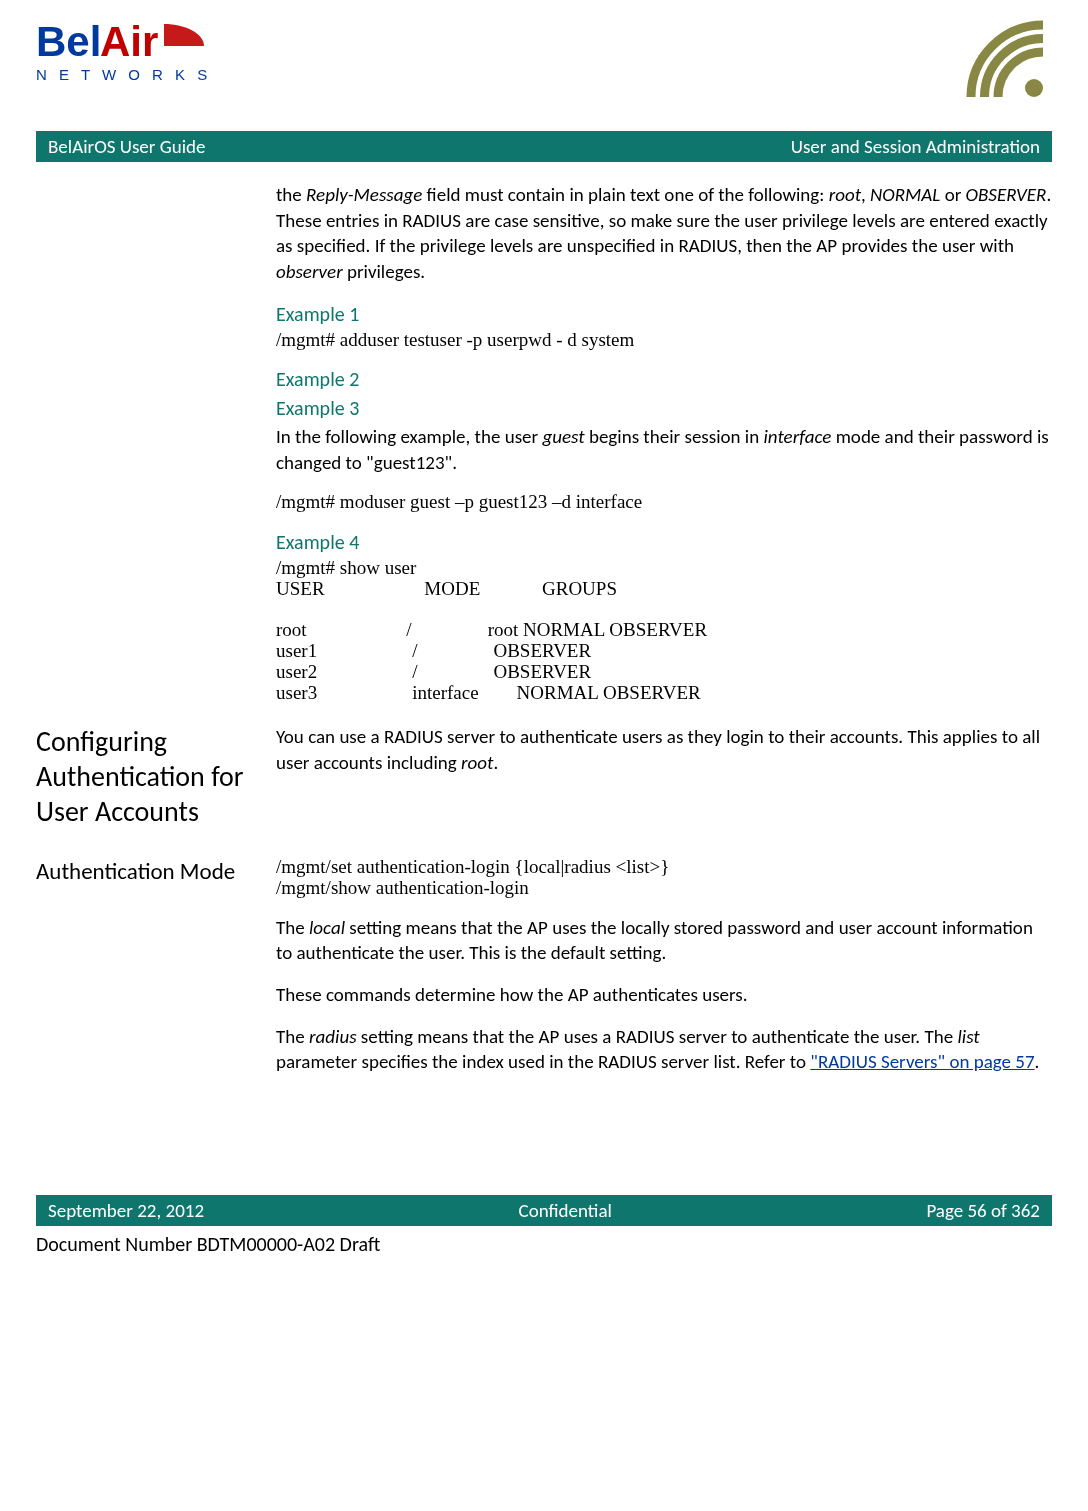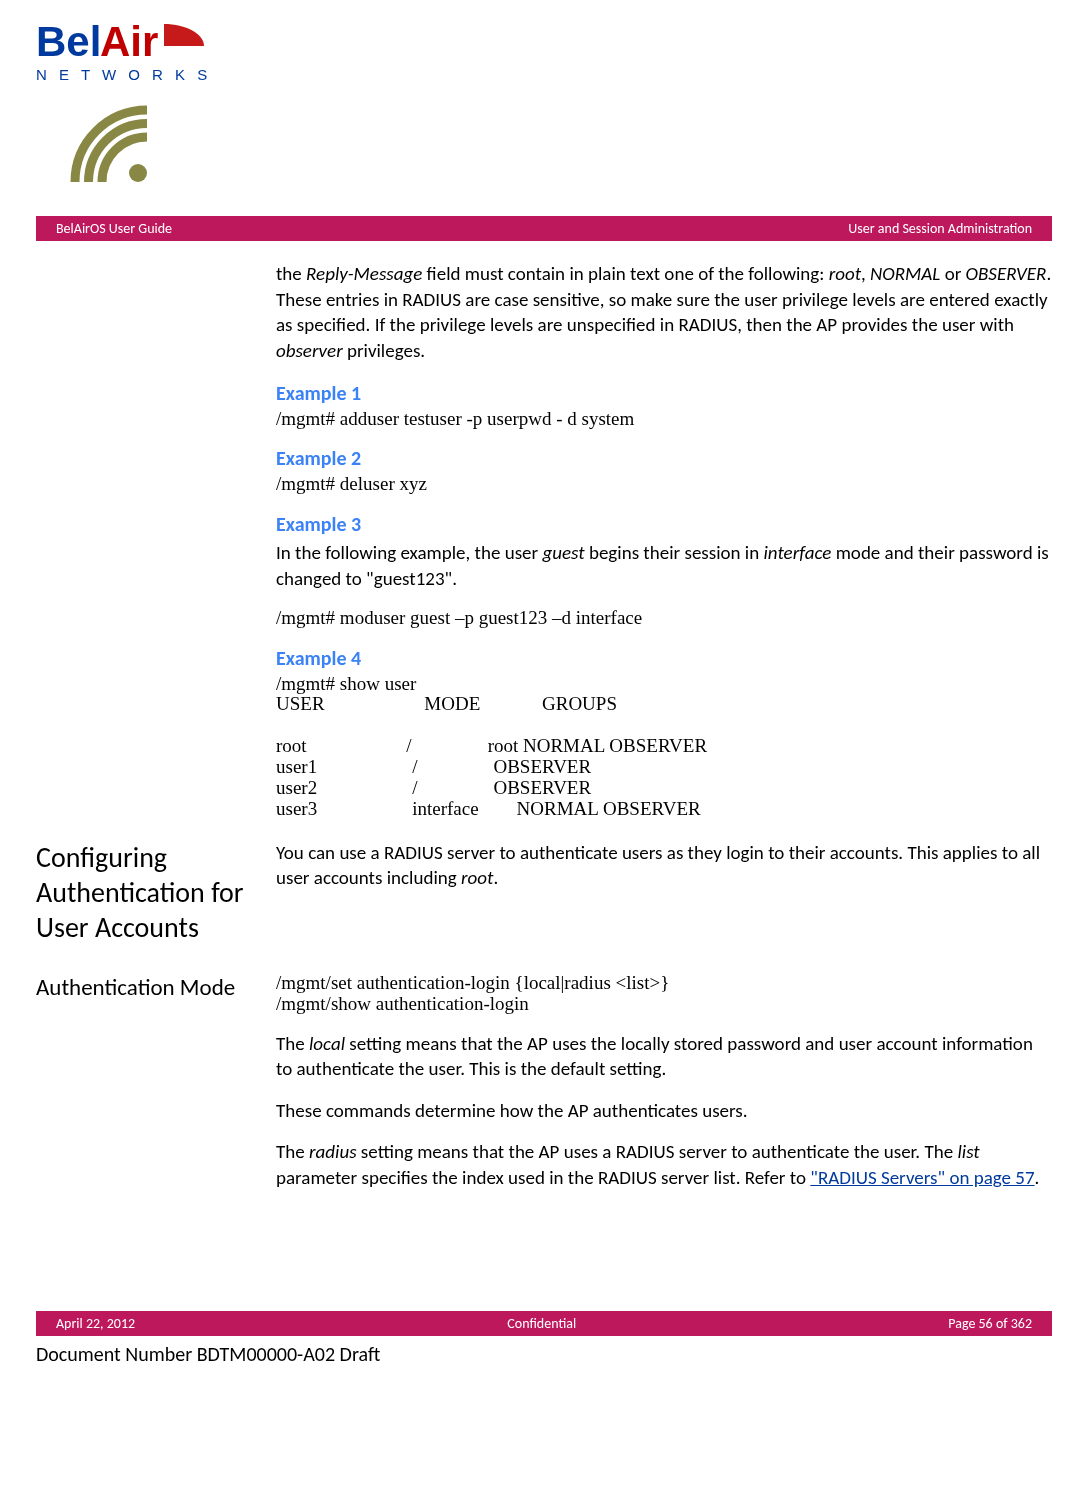--- a/index.html
+++ b/index.html
@@ -13,31 +13,30 @@
   }
   .page {
     padding: 16px 36px 10px 36px;
     box-sizing: border-box;
   }
   .header-logos {
     display: flex;
     justify-content: space-between;
     align-items: flex-start;
     margin-bottom: 20px;
-    flex-direction: column;
   }
   .logo-left { width: 190px; }
   .logo-right { width: 120px; text-align: right;}
   .header-bar, .footer-bar {
-    background: #be185d;
+    background: #0f766e;
     color: #fff;
     display: flex;
     justify-content: space-between;
-    padding: 4px 20px;
-    font-size: 14px;
+    padding: 4px 12px;
+    font-size: 19px;
   }
   .footer-bar { margin-top: 20px; }
   .doc-num {
     font-size: 20px;
     margin-top: 6px;
   }
   .content {
     display: block;
     padding: 20px 0 0 0;
   }
@@ -54,24 +53,23 @@
   }
   .left-col.big {
     font-size: 28px;
   }
   .right-col {
     flex: 1;
     line-height: 1.35;
   }
   .para { margin-bottom: 16px; }
   .example-heading {
-    color: #3b82f6;
+    color: #0f766e;
     font-size: 20px;
     margin-bottom: 2px;
-    font-weight: bold;
   }
   .mono {
     font-family: Liberation Serif, serif;
     font-size: 19px;
     white-space: pre;
     line-height: 1.1;
     margin-bottom: 16px;
   }
   .link {
     color: #003a9e;
@@ -118,21 +116,20 @@
       <div class="left-col"></div>
       <div class="right-col">
         <div class="para">
           <span>the </span><em class="term">Reply-Message</em><span> field must contain in plain text one of the following: </span><em class="term">root</em><span>, </span><em class="term">NORMAL</em><span> or </span><em class="term">OBSERVER</em><span>. These entries in RADIUS are case sensitive, so make sure the user privilege levels are entered exactly as specified. If the privilege levels are unspecified in RADIUS, then the AP provides the user with </span><em class="term">observer</em><span> privileges.</span>
         </div>
 
         <div class="example-heading">Example 1</div>
         <div class="mono">/mgmt# adduser testuser -p userpwd - d system</div>
 
         <div class="example-heading">Example 2</div>
-        <div class="mono">/mgmt# deluser xyz</div>
 
         <div class="example-heading">Example 3</div>
         <div class="para">
           <span>In the following example, the user </span><em class="term">guest</em><span> begins their session in </span><em class="term">interface</em><span> mode and their password is changed to "guest123".</span>
         </div>
         <div class="mono">/mgmt# moduser guest –p guest123 –d interface</div>
 
         <div class="example-heading">Example 4</div>
         <div class="mono">/mgmt# show user
 USER                     MODE             GROUPS
@@ -166,18 +163,18 @@
           <span>The </span><em class="term">radius</em><span> setting means that the AP uses a RADIUS server to authenticate the user. The </span><em class="term">list</em><span> parameter specifies the index used in the RADIUS server list. Refer to </span><span class="link">"RADIUS Servers" on page 57</span><span>.</span>
         </div>
       </div>
     </div>
 
   </div>
 
   <div style="height:80px;"></div>
 
   <div class="footer-bar">
-    <span>April 22, 2012</span>
+    <span>September 22, 2012</span>
     <span>Confidential</span>
     <span>Page 56 of 362</span>
   </div>
   <div class="doc-num">Document Number BDTM00000-A02 Draft</div>
 </div>
 
 </body></html>

